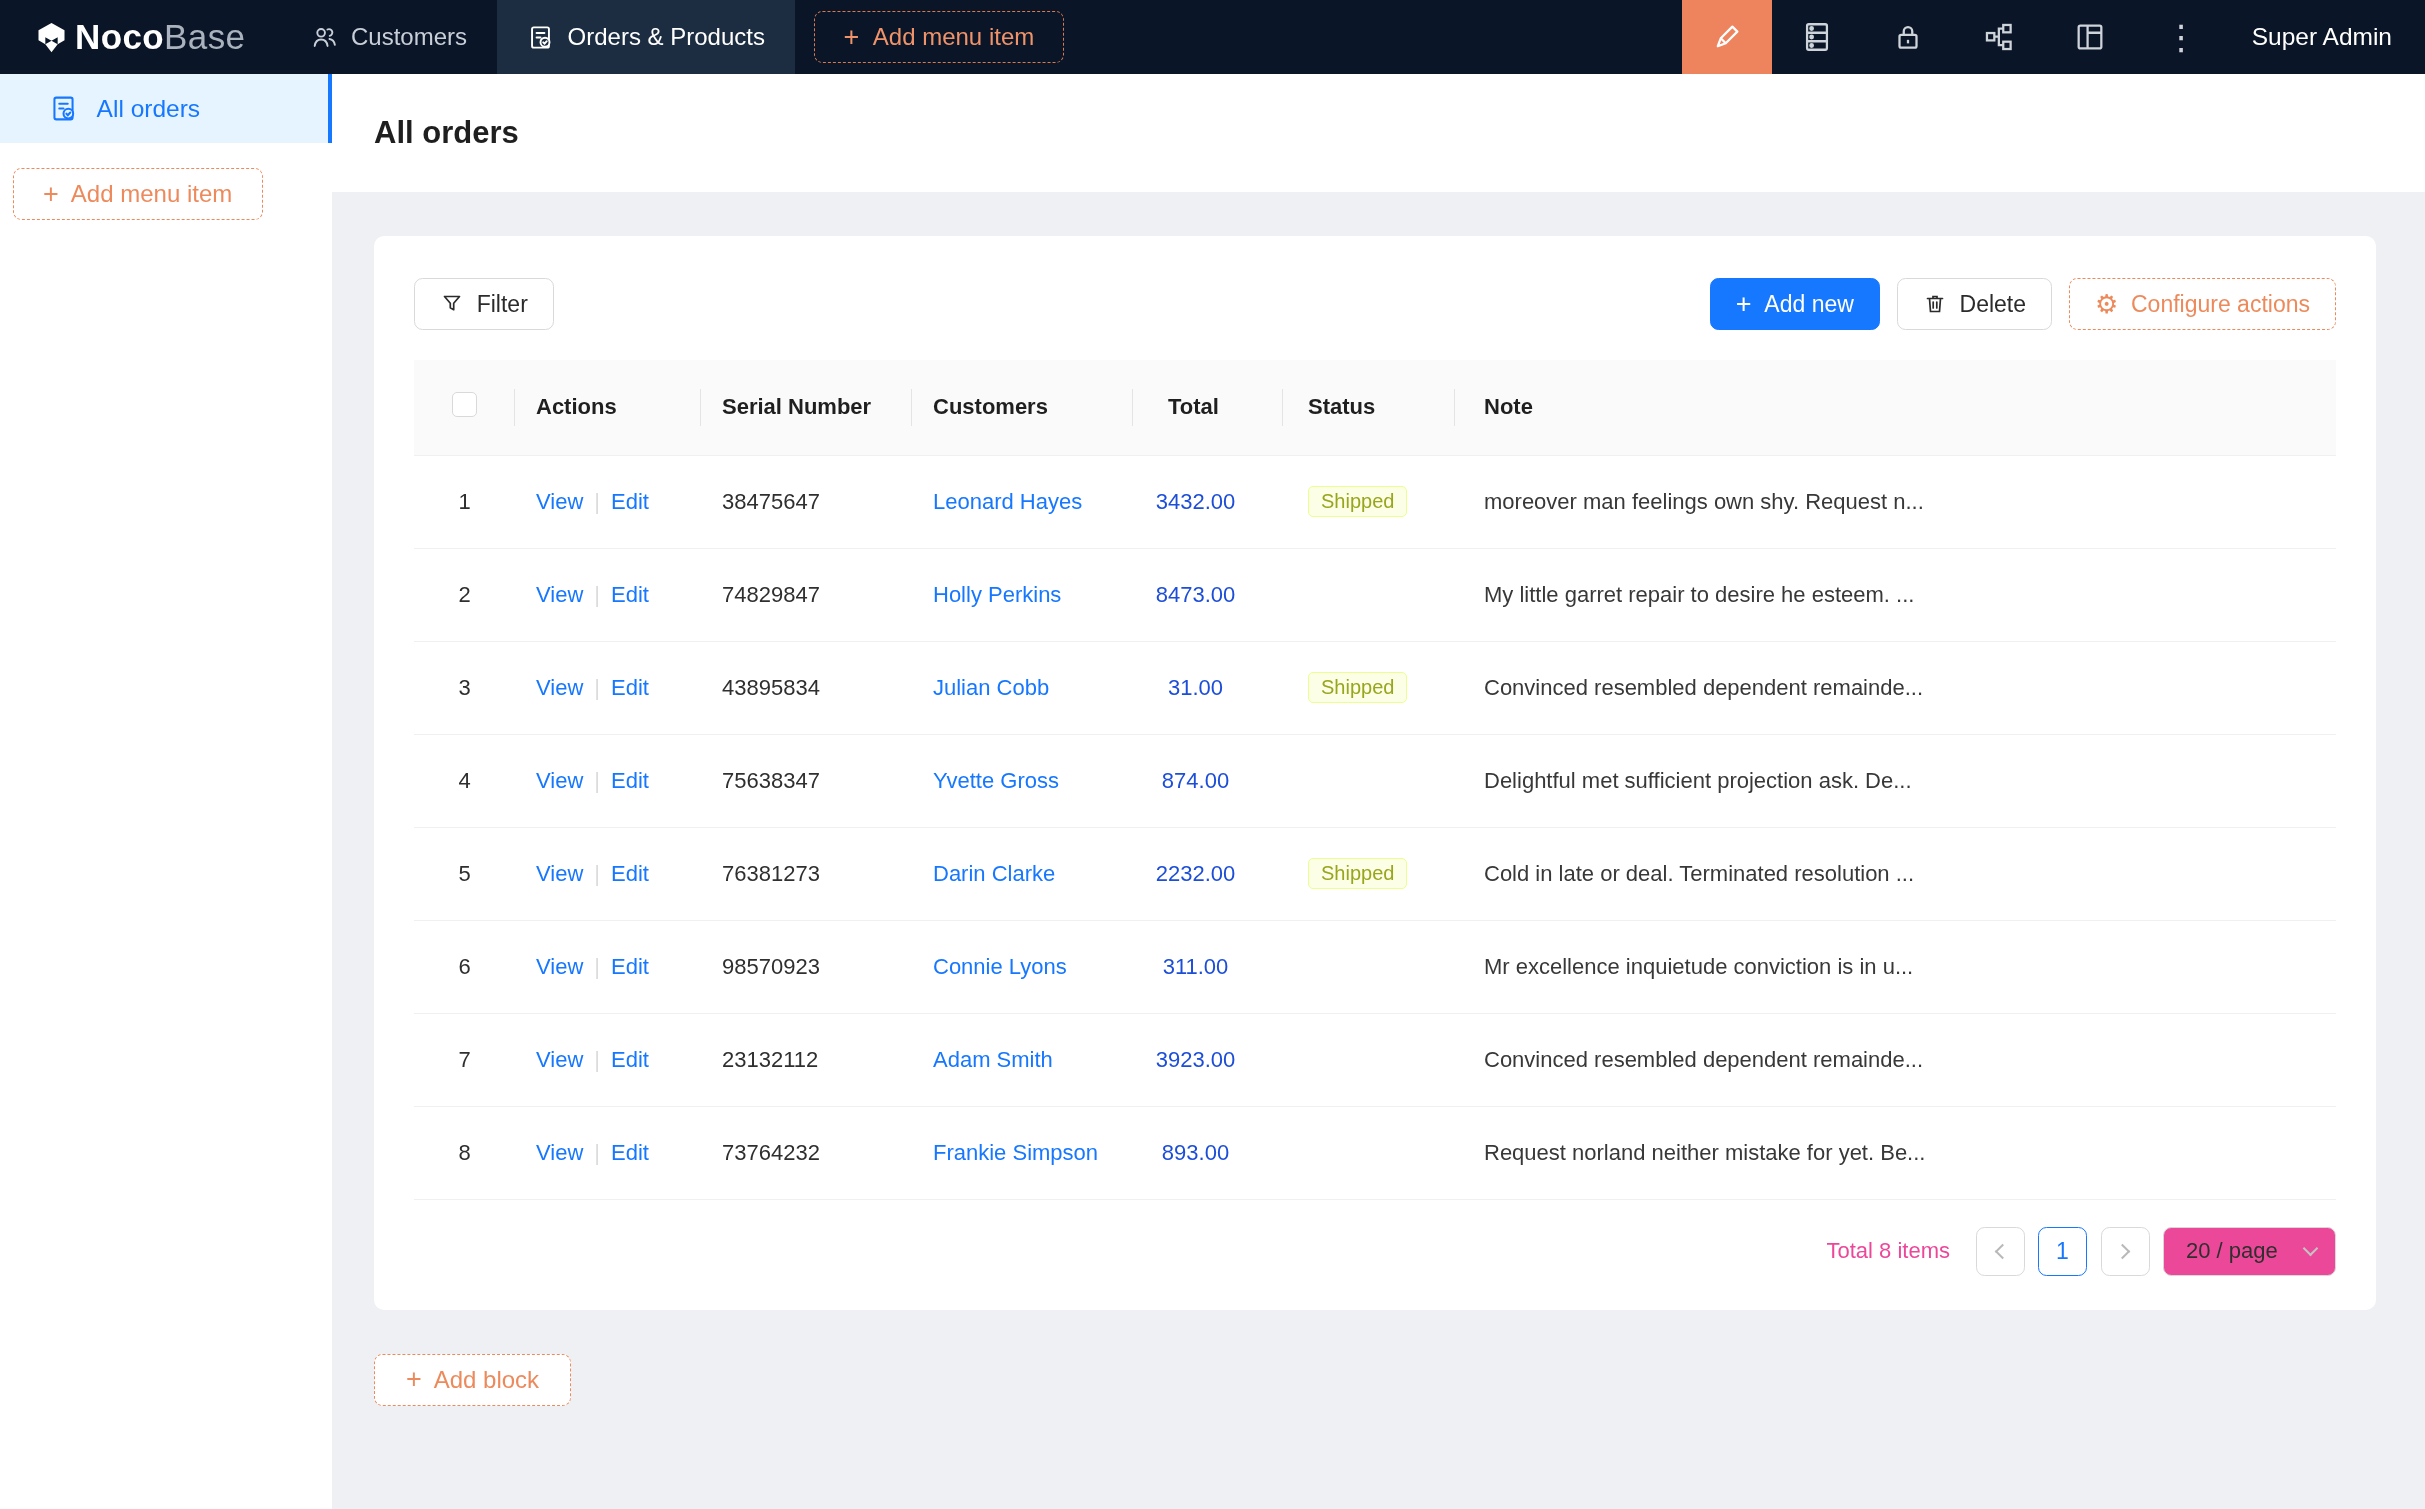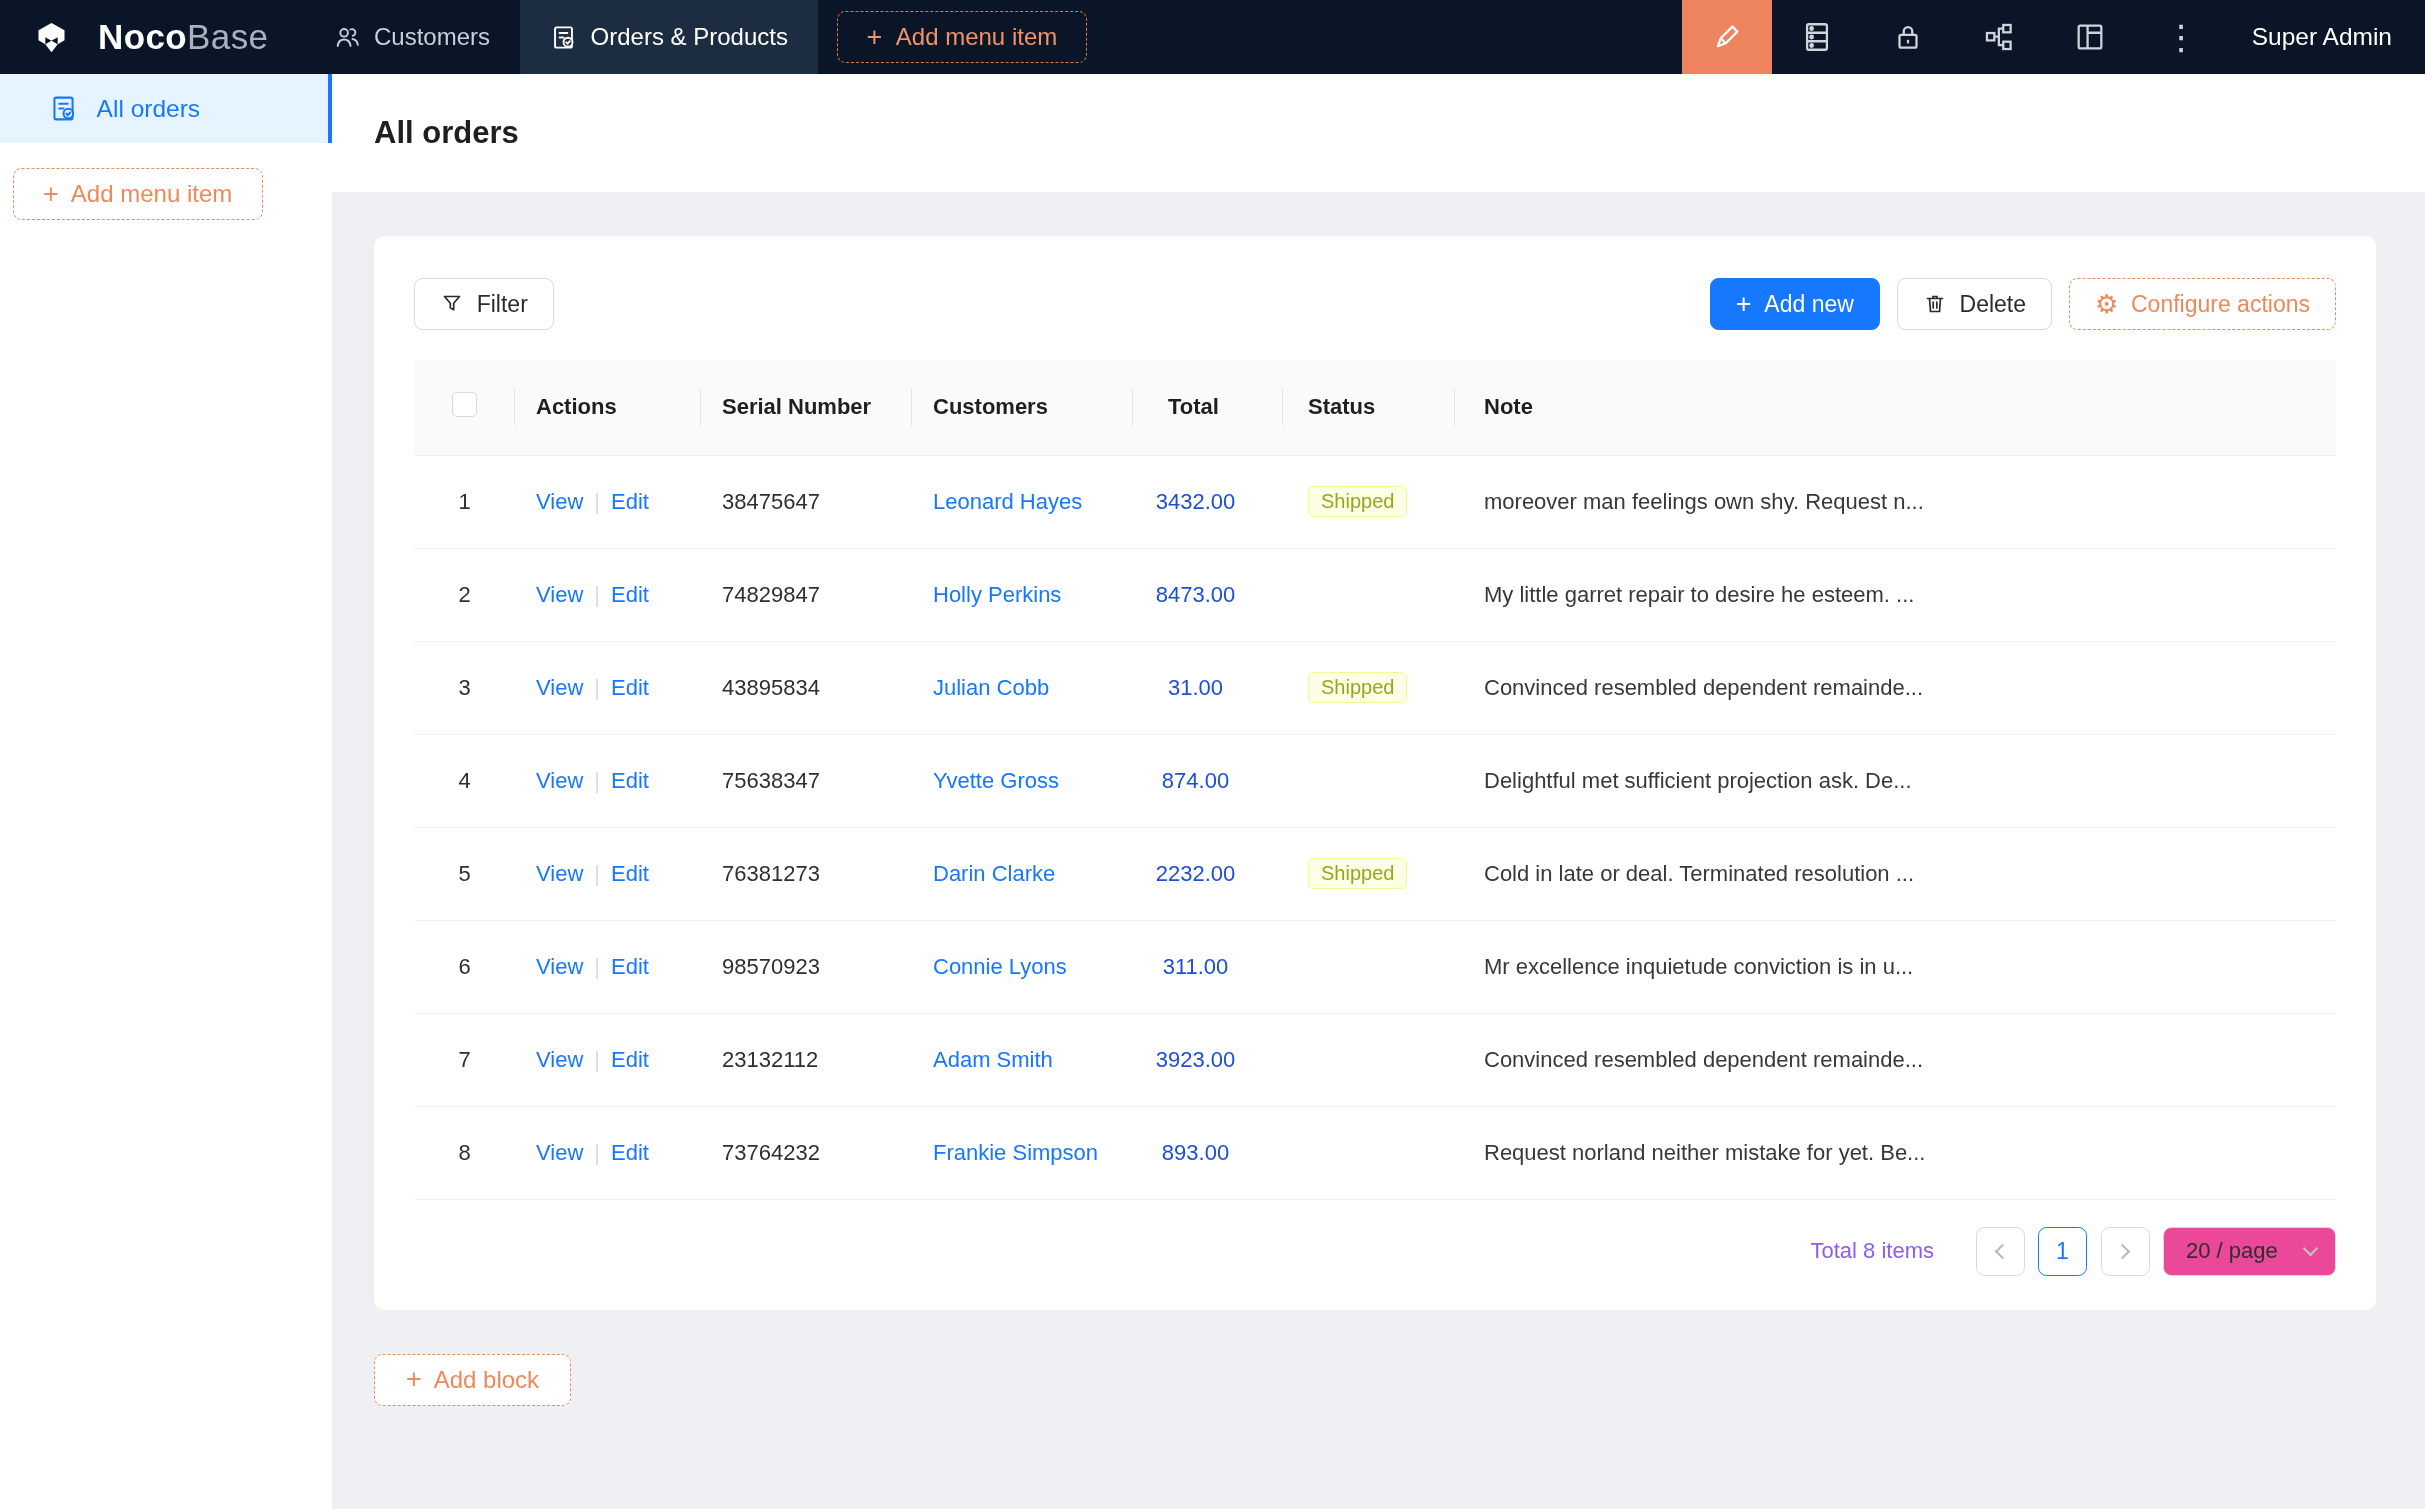--- a/index.html
+++ b/index.html
@@ -11,21 +11,21 @@
     --text:#262626; --text2:#444;
     --lime-bg:#fcffe6; --lime-border:#eaff8f; --lime-text:#98a61d;
   }
   *{box-sizing:border-box;margin:0;padding:0}
   html,body{width:2426px;height:1509px;overflow:hidden}
   body{font-family:"Liberation Sans","DejaVu Sans",sans-serif;background:var(--page-bg);color:var(--text);font-size:22px}
   svg{display:block}
 
   
   .topbar{position:absolute;left:0;top:0;width:2426px;height:74px;background:var(--navy);display:flex;align-items:stretch;color:#fff;z-index:5}
-  .brand{display:flex;align-items:center;gap:27px;padding:0 35px 0 32px}
+  .brand{display:flex;align-items:center;gap:4px;padding:0 35px 0 32px}
   .brand .noco{font-size:35px;font-weight:700;color:#fff;letter-spacing:0.4px}
   .brand .base{font-size:35px;font-weight:300;color:#aab2bd;letter-spacing:0.4px}
   .top-tab{display:flex;align-items:center;gap:13.5px;padding:0 30px;font-size:24px;color:#c9cfd8;cursor:pointer}
   .top-tab.active{background:var(--navy-active);color:#fff}
   .btn-dash-dark{align-self:center;margin-left:18.6px;height:52px;display:flex;align-items:center;gap:13.5px;padding:0 29px;border:1.7px dashed #d97a4e;border-radius:8.5px;color:#f0936a;font-size:24px;background:transparent;cursor:pointer}
   .top-right{margin-left:auto;display:flex;align-items:center}
   .tool{width:91px;height:74px;display:flex;align-items:center;justify-content:center;color:#cfd3da;cursor:pointer}
   .tool.hot{background:#ee845e;color:#fff;width:90px}
   .kebab{font-size:34px;color:#cfd3da}
   .username{padding:0 34px 0 25px;font-size:24.5px;color:#fff}
@@ -66,21 +66,21 @@
   td.c-status{padding-left:25px}
   td.c-note{padding-left:29px;color:#383838}
   a.lnk{color:var(--blue);text-decoration:none;cursor:pointer}
   .sep{color:#dcdcdc;margin:0 11px;font-weight:300}
   .badge{display:inline-block;background:var(--lime-bg);border:0.8px solid var(--lime-border);color:var(--lime-text);border-radius:5px;padding:3.4px 12px;font-size:20px}
   .checkbox{width:25px;height:25px;border:1.7px solid var(--border);border-radius:5px;background:#fff;display:inline-block;cursor:pointer}
   .cfg-cols{position:absolute;top:20px;right:1.7px;height:54px;display:flex;align-items:center;gap:12.7px;padding:0 25px;border:1.7px dashed var(--orange);border-radius:8.5px;background:#fafafa;color:var(--orange);font-size:23px;cursor:pointer}
 
   
   .card-footer{display:flex;align-items:center;justify-content:flex-end;gap:13.5px;margin-top:27px}
-  .pg-total{font-size:22px;color:#8b5cf6;margin-right:28px}
+  .pg-total{font-size:22px;color:#ec4899;margin-right:12px}
   .pg{width:49px;height:49px;border:0.8px solid var(--border);border-radius:8.5px;background:#fff;display:flex;align-items:center;justify-content:center;font-size:23px;cursor:pointer}
   .pg.current{border-color:var(--blue);color:var(--blue)}
   .chev{display:inline-block;width:11px;height:11px;border-right:2.1px solid #b9b9b9;border-bottom:2.1px solid #b9b9b9}
   .chev.left{transform:rotate(135deg);margin-left:4.2px}
   .chev.right{transform:rotate(-45deg);margin-right:4.2px}
   .chev.down{transform:rotate(45deg);margin-top:-5px;border-color:#c4c4c4}
   .pg-select{height:49px;min-width:173px;border:0.8px solid var(--border);border-radius:8.5px;background:#ec4899;display:flex;align-items:center;justify-content:space-between;padding:0 18.6px 0 22px;font-size:22px;color:#2f2f2f;cursor:pointer}
 
   .add-block{margin-top:44px;width:197px;height:52px;display:flex;align-items:center;justify-content:center;gap:12px;border:1.7px dashed var(--orange);border-radius:8.5px;background:#fff;color:var(--orange);font-size:24px;cursor:pointer}
 </style>

